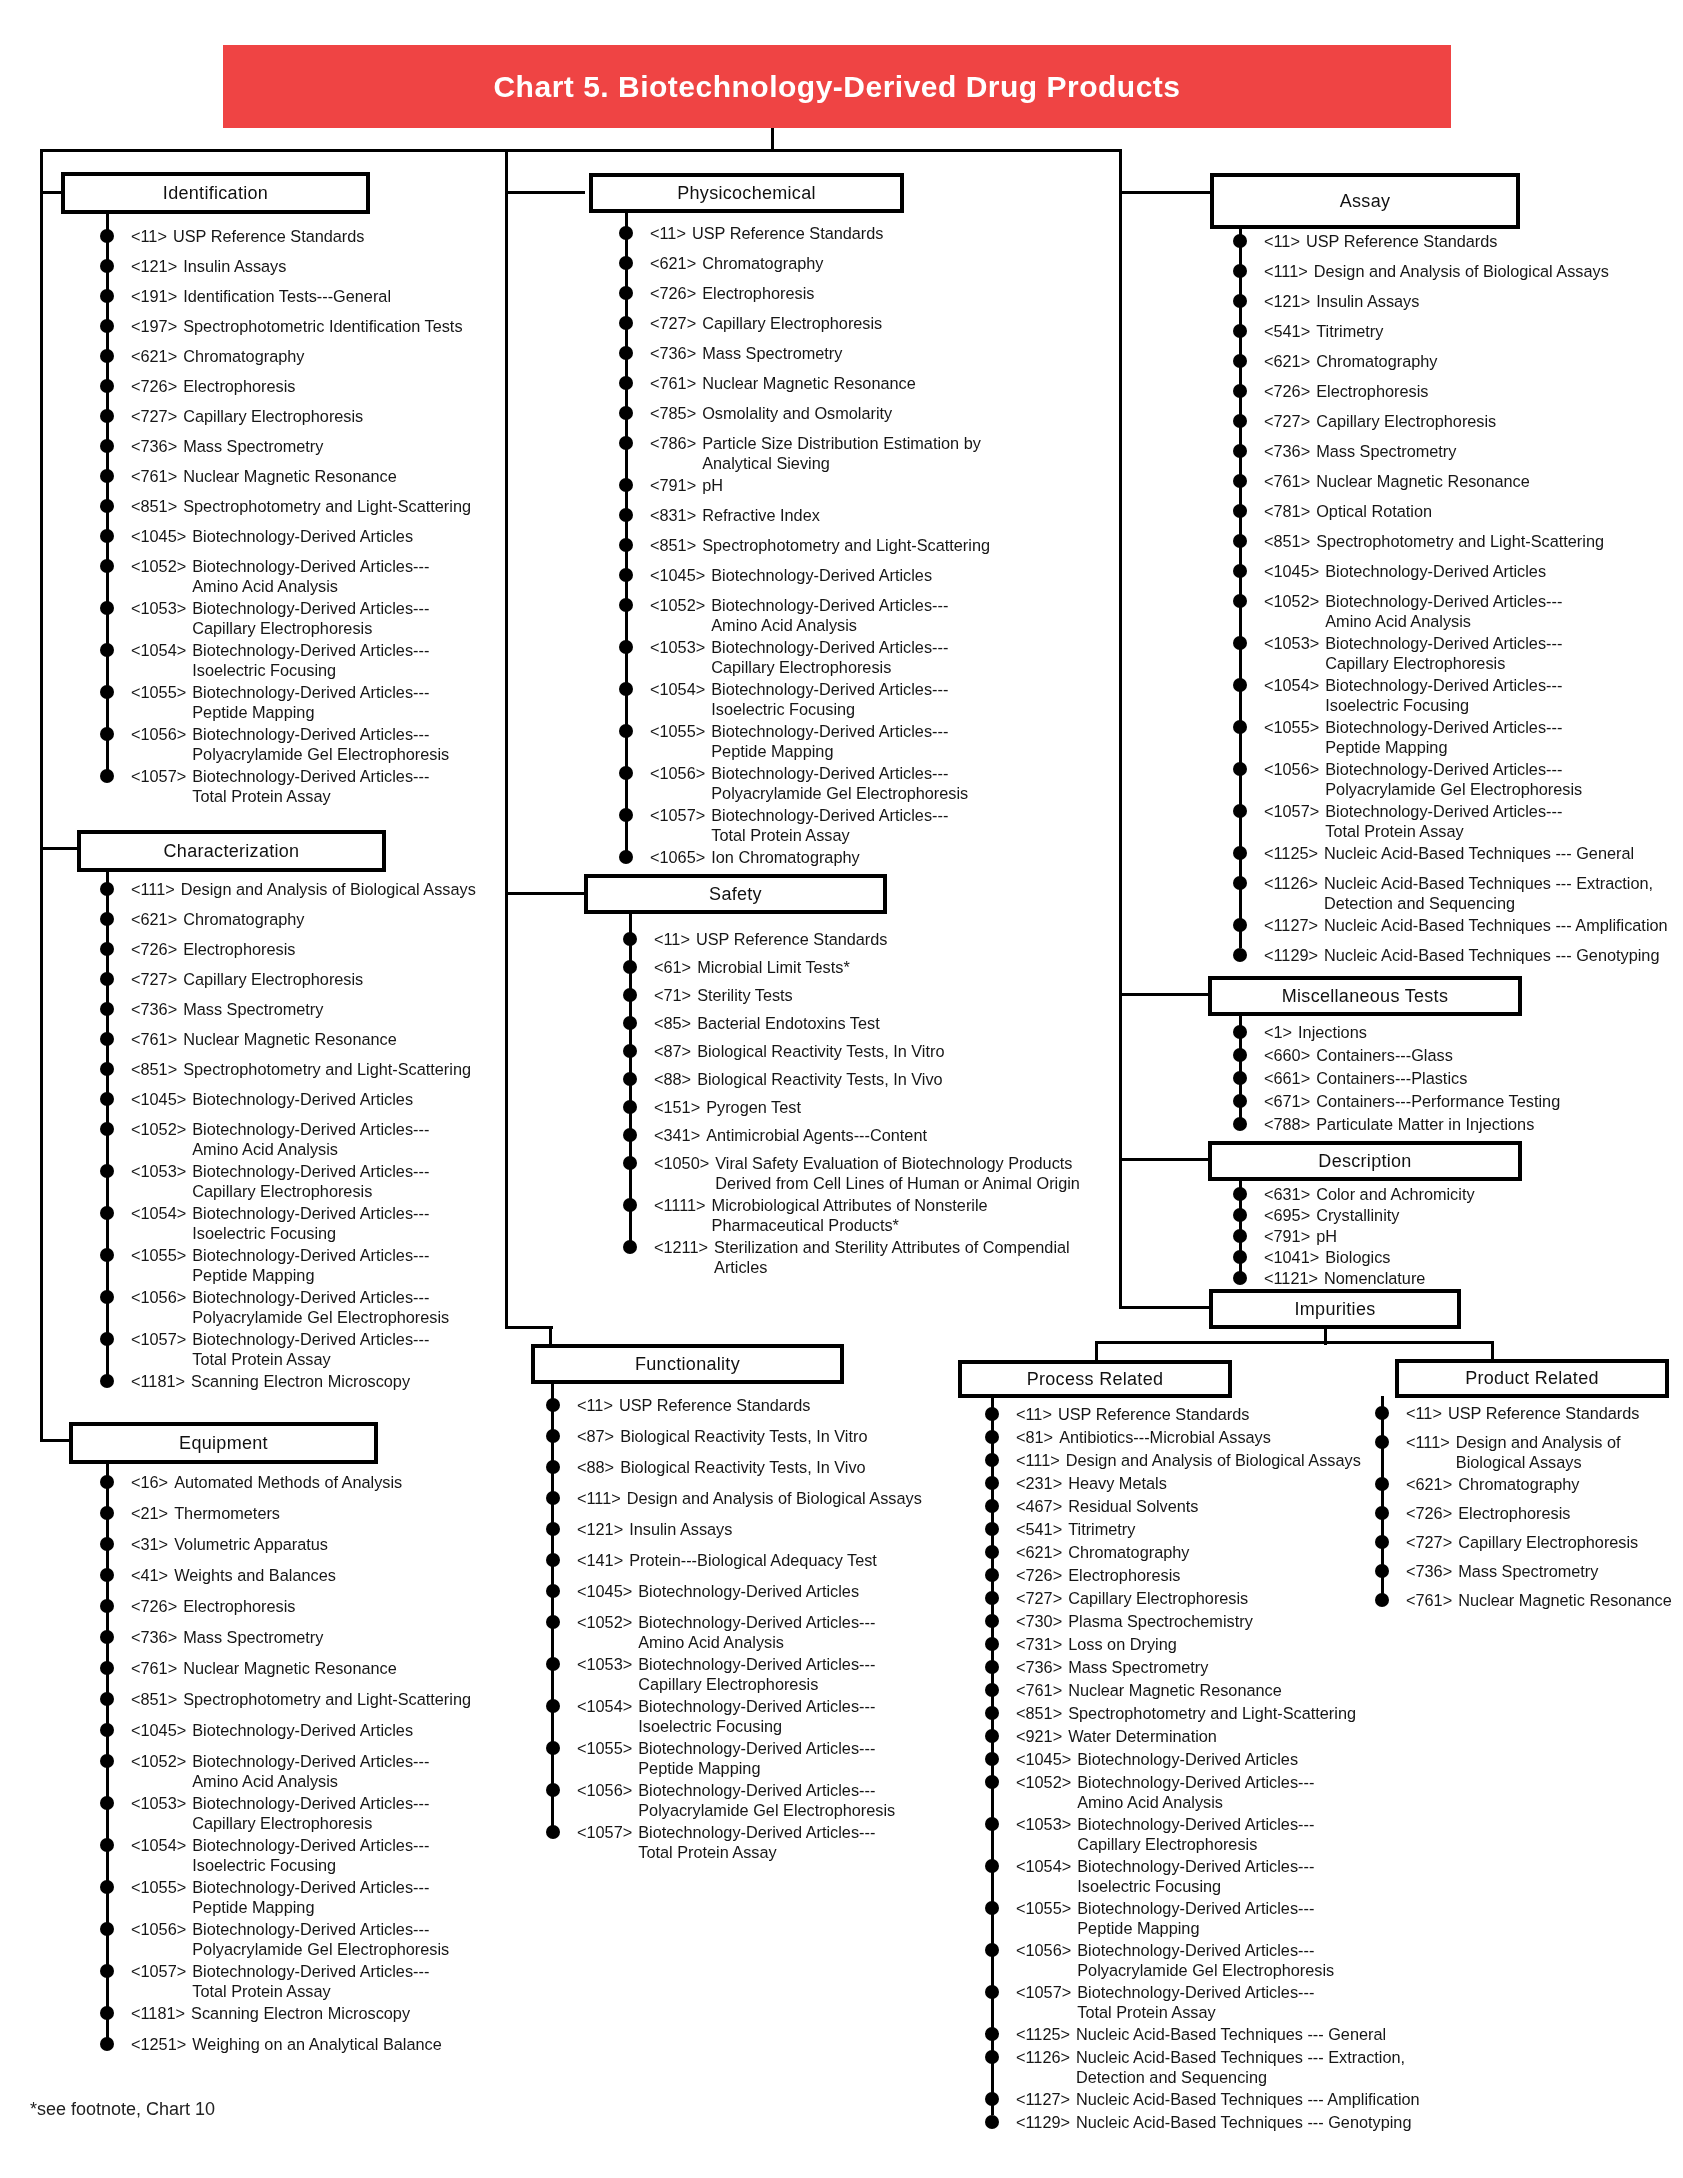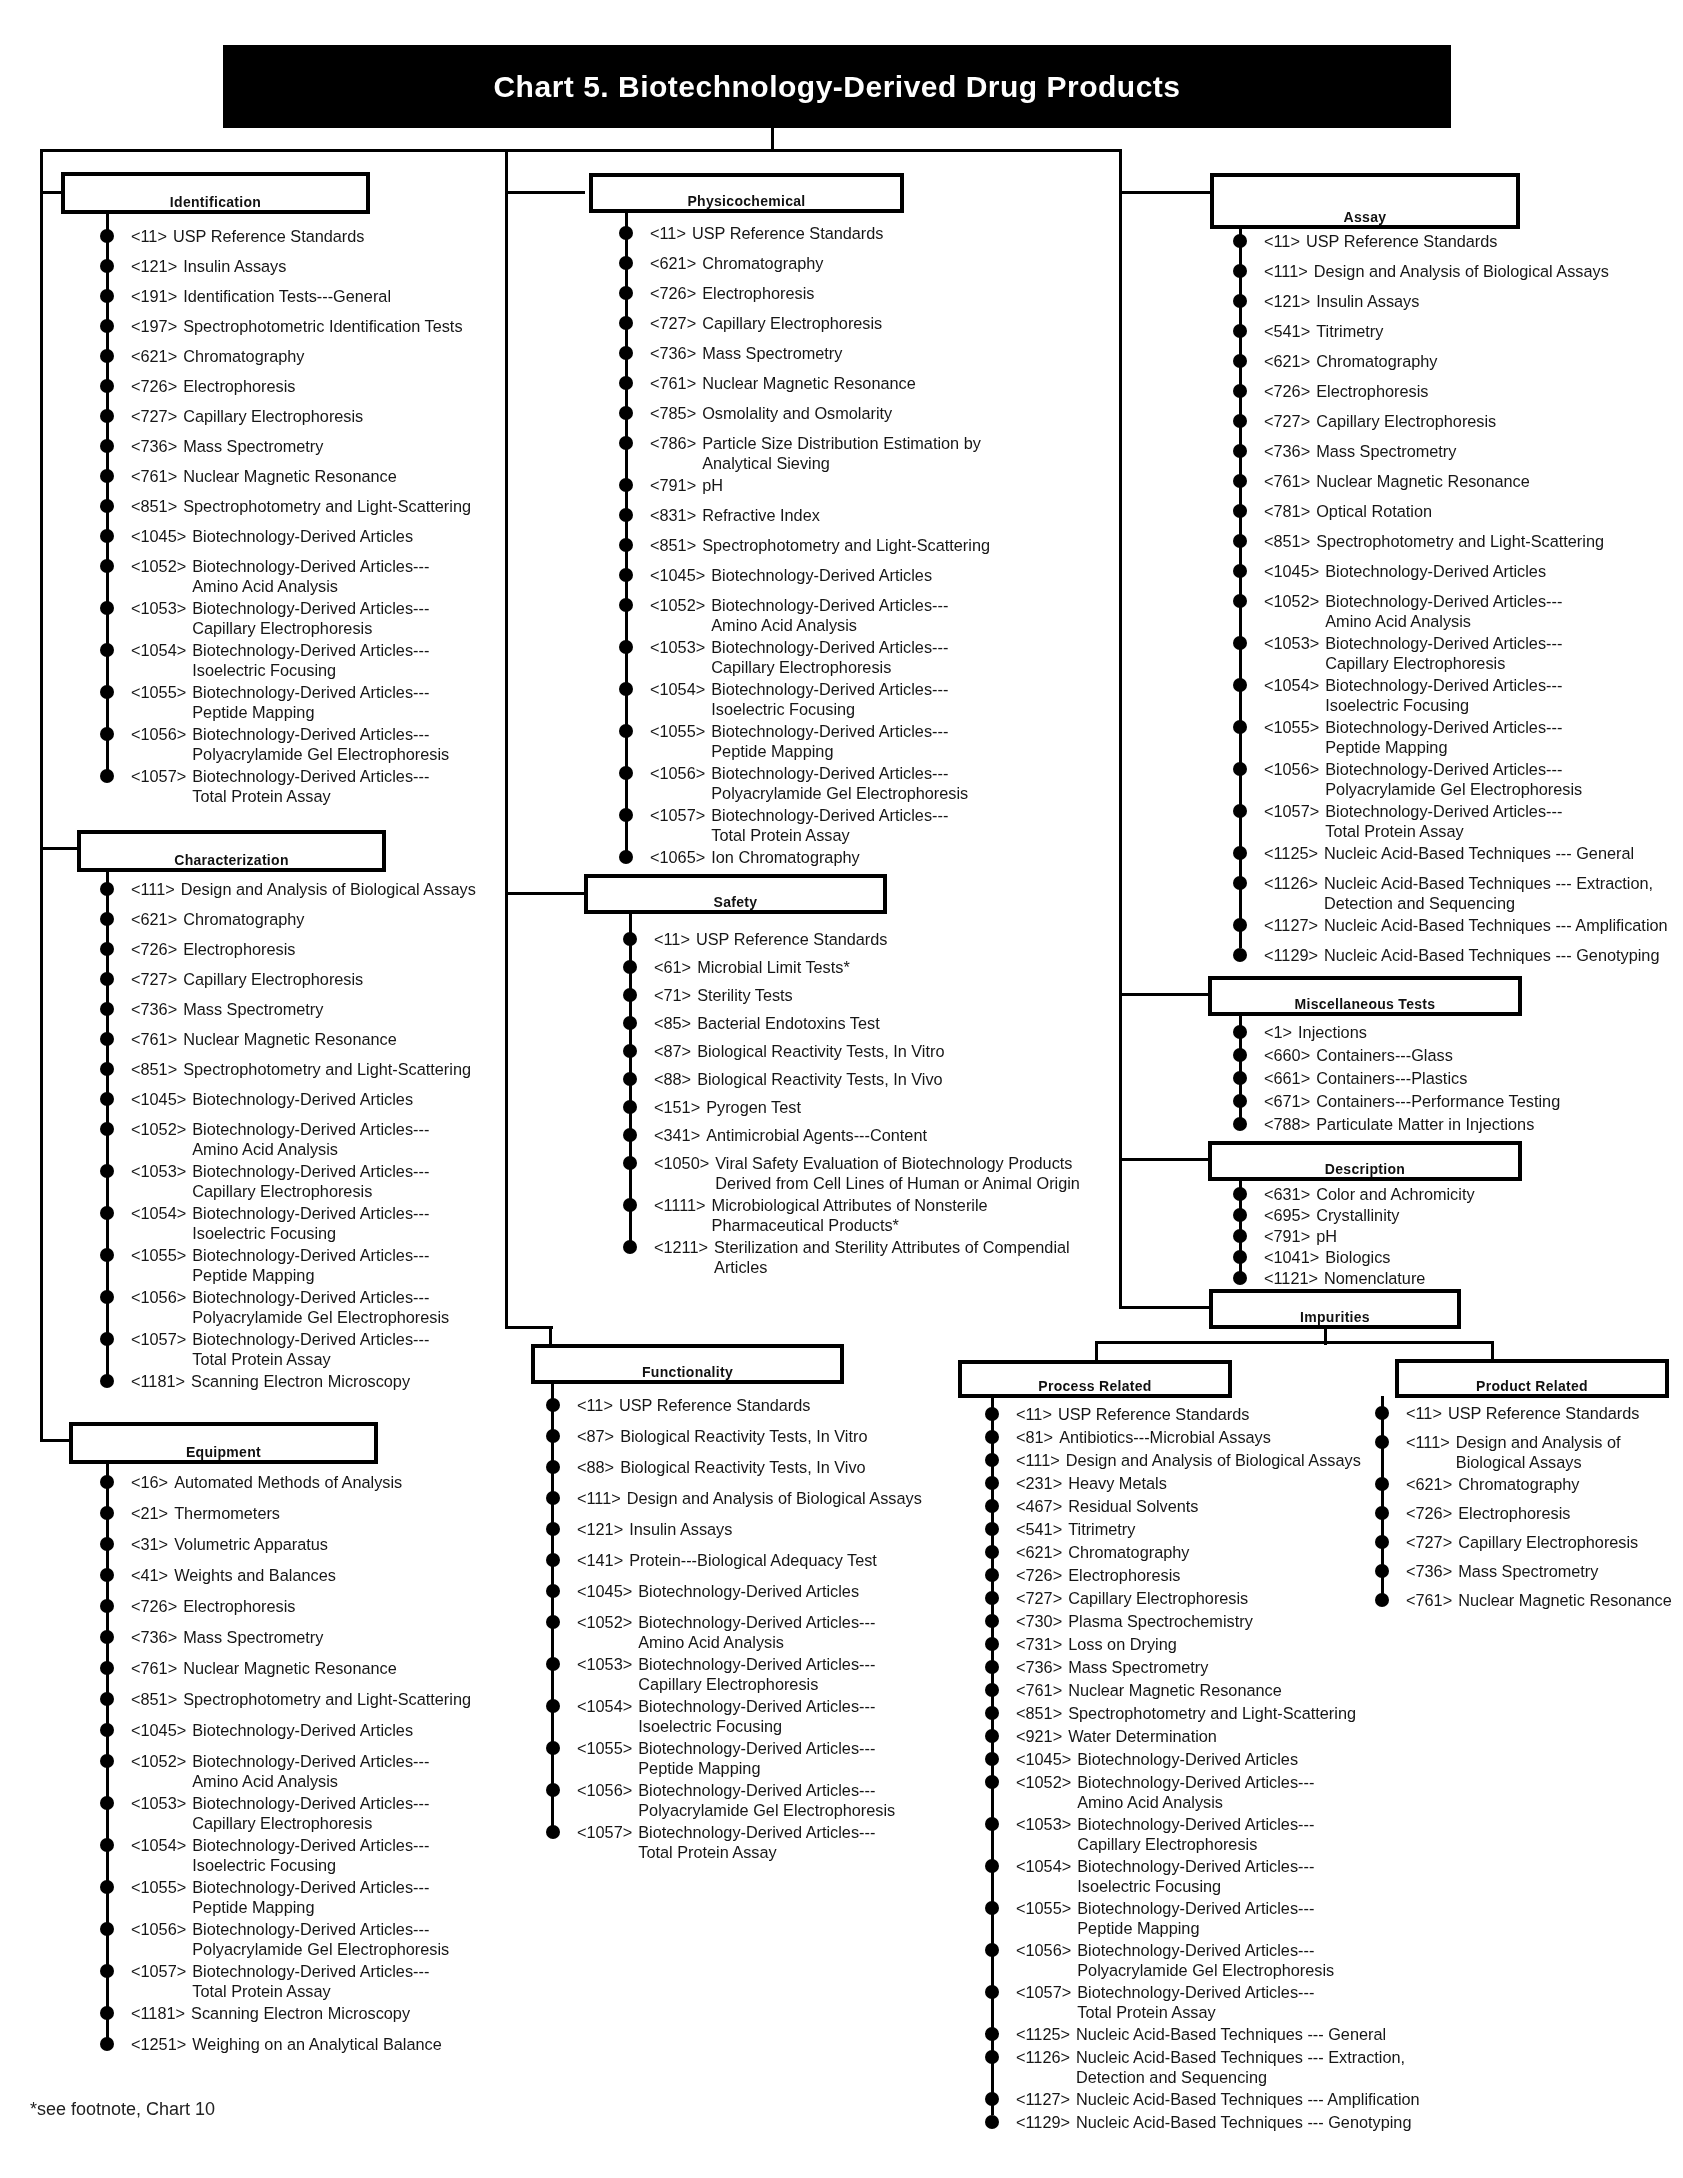--- a/index.html
+++ b/index.html
@@ -1,24 +1,24 @@
 <!DOCTYPE html>
 <html><head>
 <meta charset="utf-8">
 <style>
   html,body{margin:0;padding:0;background:#fff;}
   .canvas{position:relative;width:1683px;height:2178px;background:#fff;overflow:hidden;
           font-family:"Liberation Sans","DejaVu Sans",sans-serif;color:#161616;}
   .ln{position:absolute;background:#000;}
-  .titlebar{position:absolute;left:223px;top:45px;width:1228px;height:83px;background:#000000;
+  .titlebar{position:absolute;left:223px;top:45px;width:1228px;height:83px;background:#ef4444;
             color:#fff;display:flex;align-items:center;justify-content:center;
             font-size:30px;font-weight:bold;letter-spacing:0.5px;}
   .hbox{position:absolute;box-sizing:border-box;background:#fff;border:4px solid #000;
-        display:flex;align-items:flex-end;justify-content:center;font-size:14px;
-        letter-spacing:0.3px;color:#111;z-index:3;font-weight:bold;}
+        display:flex;align-items:center;justify-content:center;font-size:18px;
+        letter-spacing:0.3px;color:#111;z-index:3;}
   .spine{position:absolute;width:3px;background:#000;z-index:1;}
   .items{position:absolute;z-index:2;}
   .row{position:relative;padding-left:31px;display:flex;align-items:flex-start;
        font-size:16.3px;line-height:20px;white-space:nowrap;margin-bottom:var(--g,10px);}
   .row.d2{margin-bottom:2px;}
   .row::before{content:"";position:absolute;left:0;top:3px;width:14px;height:14px;
                border-radius:50%;background:#000;}
   .row .ref{margin-right:6px;flex:0 0 auto;}
   .row .nm div{white-space:nowrap;}
   .footnote{position:absolute;left:30px;top:2099px;font-size:18px;color:#222;}

